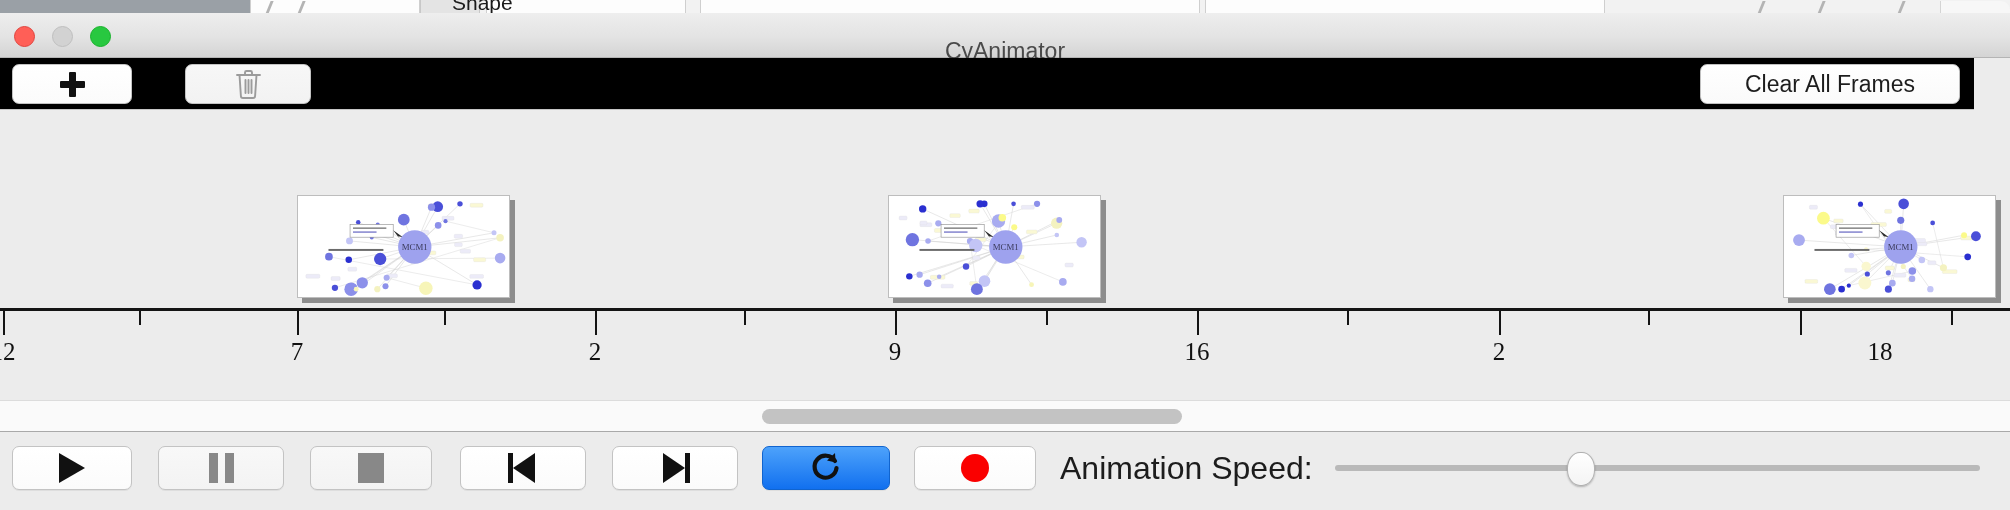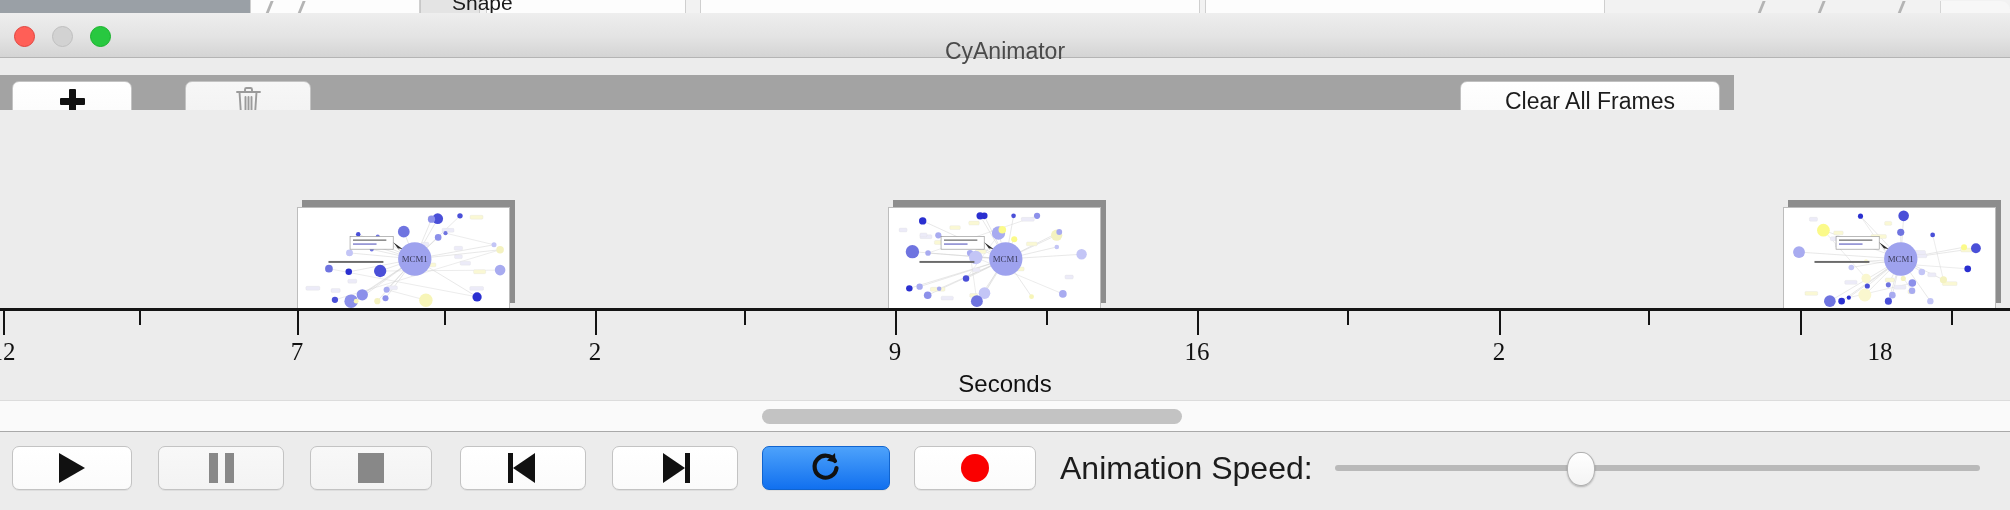--- a/index.html
+++ b/index.html
@@ -107,25 +107,24 @@
     text-align: center;
     font-size: 23px;
     color: #4a4a4a;
     font-family: "Liberation Sans", sans-serif;
   }
 
   
   .toolbar {
     position: absolute;
     left: 0; top: 58px;
-    width: 1734px; height: 52px;
-    background: #a3a3a3;
+    width: 1974px; height: 52px;
+    background: #000000;
     border-bottom: 1px solid #c6c6c6;
     box-sizing: border-box;
-    margin-top: 17px;
   }
   .tb-btn {
     position: absolute;
     top: 6px;
     height: 40px;
     border: 1px solid #c3c3c3;
     border-radius: 7px;
     box-sizing: border-box;
     display: flex;
     align-items: center;
@@ -217,21 +216,21 @@
     cursor: pointer;
   }
   .frame-shadow {
     position: absolute;
     left: 5px; top: 5px;
     width: 213px; height: 103px;
     background: #8d8d8d;
   }
   .frame-inner {
     position: absolute;
-    left: 0; top: 12px;
+    left: 0; top: 0;
     width: 213px; height: 103px;
     background: #ffffff;
     border: 1px solid #bdbdbd;
     box-sizing: border-box;
     overflow: hidden;
   }
   .net { position: absolute; left: 0; top: 0; width: 100%; height: 100%; }
 
   
   .scrollwrap {
@@ -652,21 +651,20 @@
         <div class="tick major" style="left: 1800px;"></div>
         <div class="tick-label" style="left: 1880px;">18</div>
         <div class="tick minor" style="left: 139px;"></div>
         <div class="tick minor" style="left: 444px;"></div>
         <div class="tick minor" style="left: 744px;"></div>
         <div class="tick minor" style="left: 1046px;"></div>
         <div class="tick minor" style="left: 1347px;"></div>
         <div class="tick minor" style="left: 1648px;"></div>
         <div class="tick minor" style="left: 1951px;"></div>
       </div>
-    <div class="axis-title">Seconds</div>
   </div>
 
   <div class="scrollwrap">
     <div class="scrollthumb" id="scroll-thumb" style="left: 762px; width: 420px;"></div>
   </div>
 
   <div class="controls">
     <div id="ctl-layer">
         <div class="ctl enabled" style="left: 12px; width: 120px;">
           <div class="ic-play"></div>

